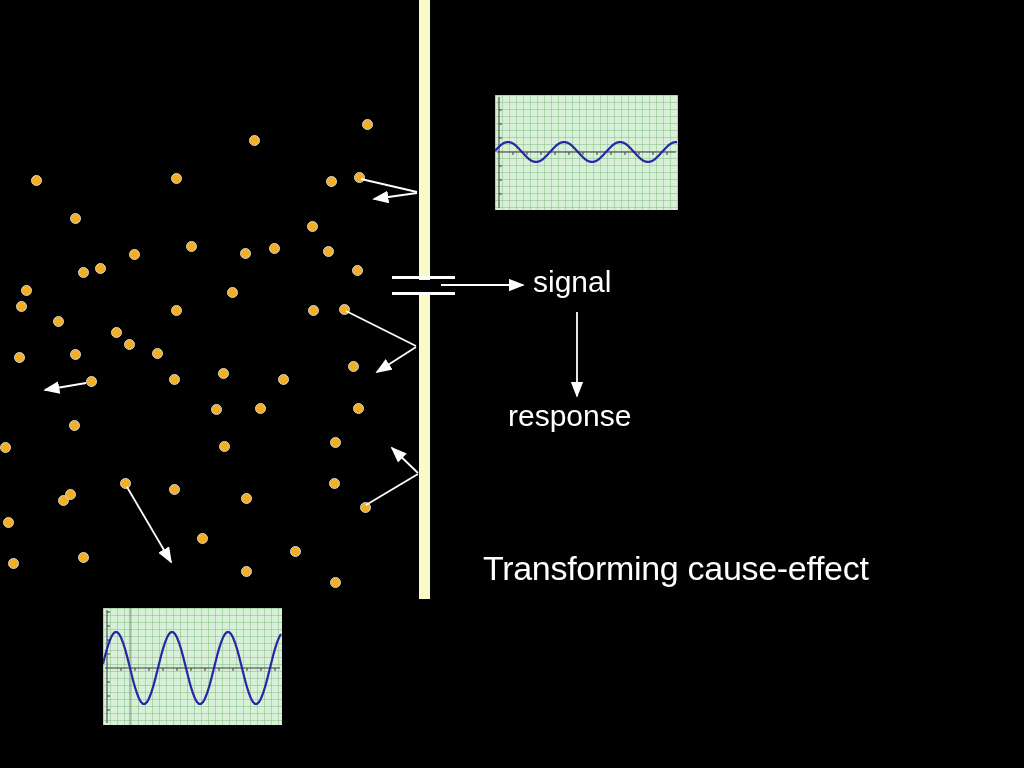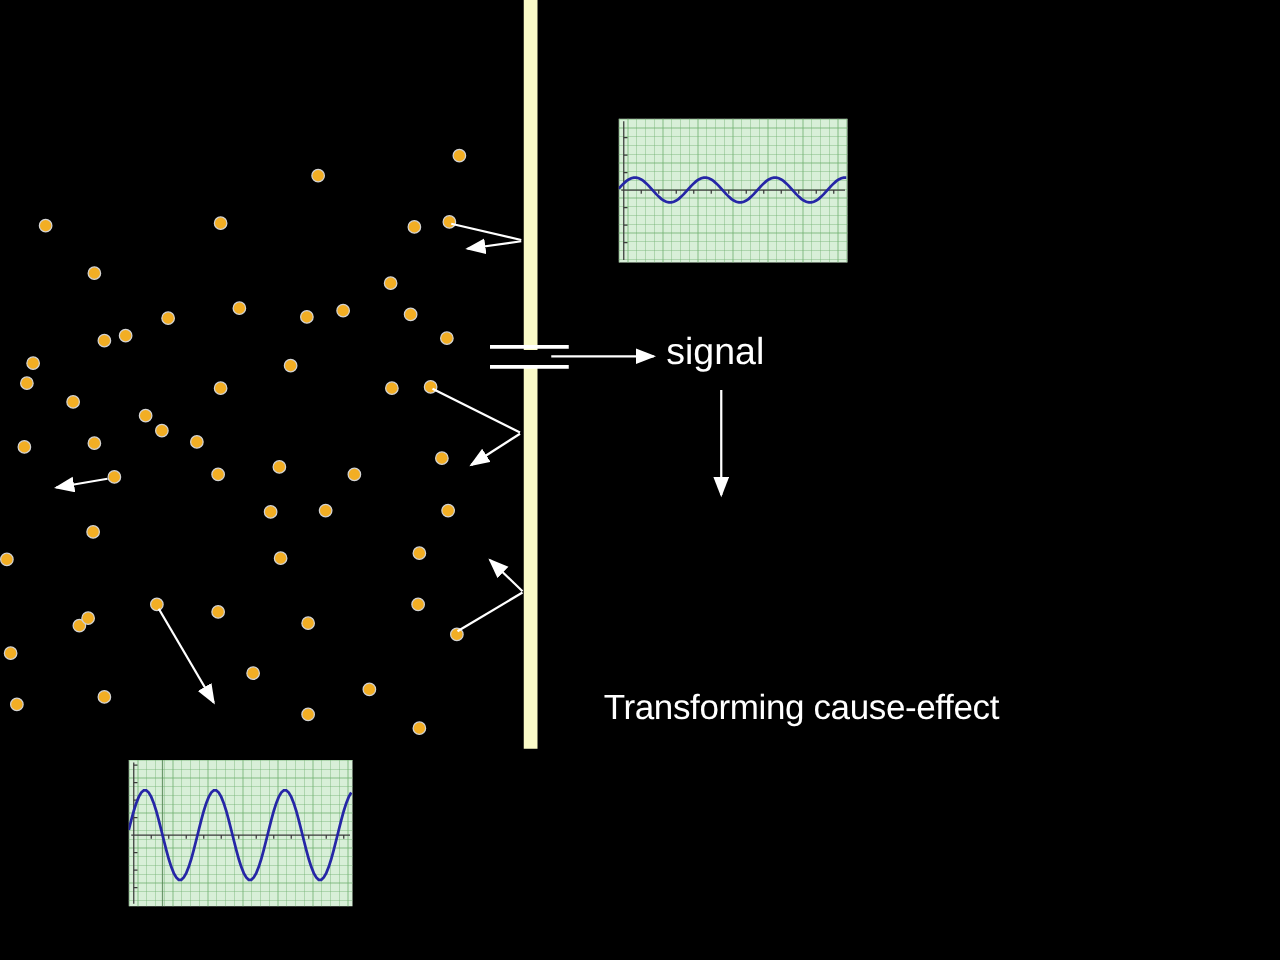--- a/index.html
+++ b/index.html
@@ -8,39 +8,40 @@
     background:#000;font-family:"Liberation Sans",sans-serif;
   }
   .abs{position:absolute;}
   .dot{
     position:absolute;width:11px;height:11px;border-radius:50%;
     box-sizing:border-box;border:1px solid #d3d3d3;
   }
   .txt{position:absolute;color:#fff;line-height:1.05;white-space:nowrap;}
   #signal-label{left:533px;top:266px;font-size:30px;}
   #response-label{left:508px;top:400px;font-size:30px;}
-  #title-block{left:483px;top:551px;font-size:28px;letter-spacing:-0.3px;}
+  #title-block{left:483px;top:551px;font-size:34px;letter-spacing:-0.3px;}
   #title-block div{margin-bottom:10px;}
   .chart{
     position:absolute;
     background-color:#d8efd8;
     background-image:
       repeating-linear-gradient(to right, rgba(110,175,110,.40) 0 1px, transparent 1px 7px),
       repeating-linear-gradient(to bottom, rgba(110,175,110,.40) 0 1px, transparent 1px 7px);
   }
   .chart svg{position:absolute;left:0;top:0;}
   svg.overlay{position:absolute;left:0;top:0;pointer-events:none;}
 </style>
 </head>
 <body>
 
 <div id="slide">
 
   <div class="txt" id="signal-label">signal</div>
 
+  <div class="txt" id="response-label">response</div>
 
   <div class="txt" id="title-block">
     <div>Transforming cause-effect</div>
   </div>
 
   <div id="membrane-layer">
       <div class="abs" style="left: 419px; top: 0px; width: 11px; height: 280px; background: rgb(250, 250, 200);"></div>
       <div class="abs" style="left: 419px; top: 292px; width: 11px; height: 307px; background: rgb(250, 250, 200);"></div>
       <div class="abs" style="left: 392px; top: 276px; width: 63px; height: 3px; background: rgb(255, 255, 255);"></div>
       <div class="abs" style="left: 392px; top: 292px; width: 63px; height: 3px; background: rgb(255, 255, 255);"></div>

